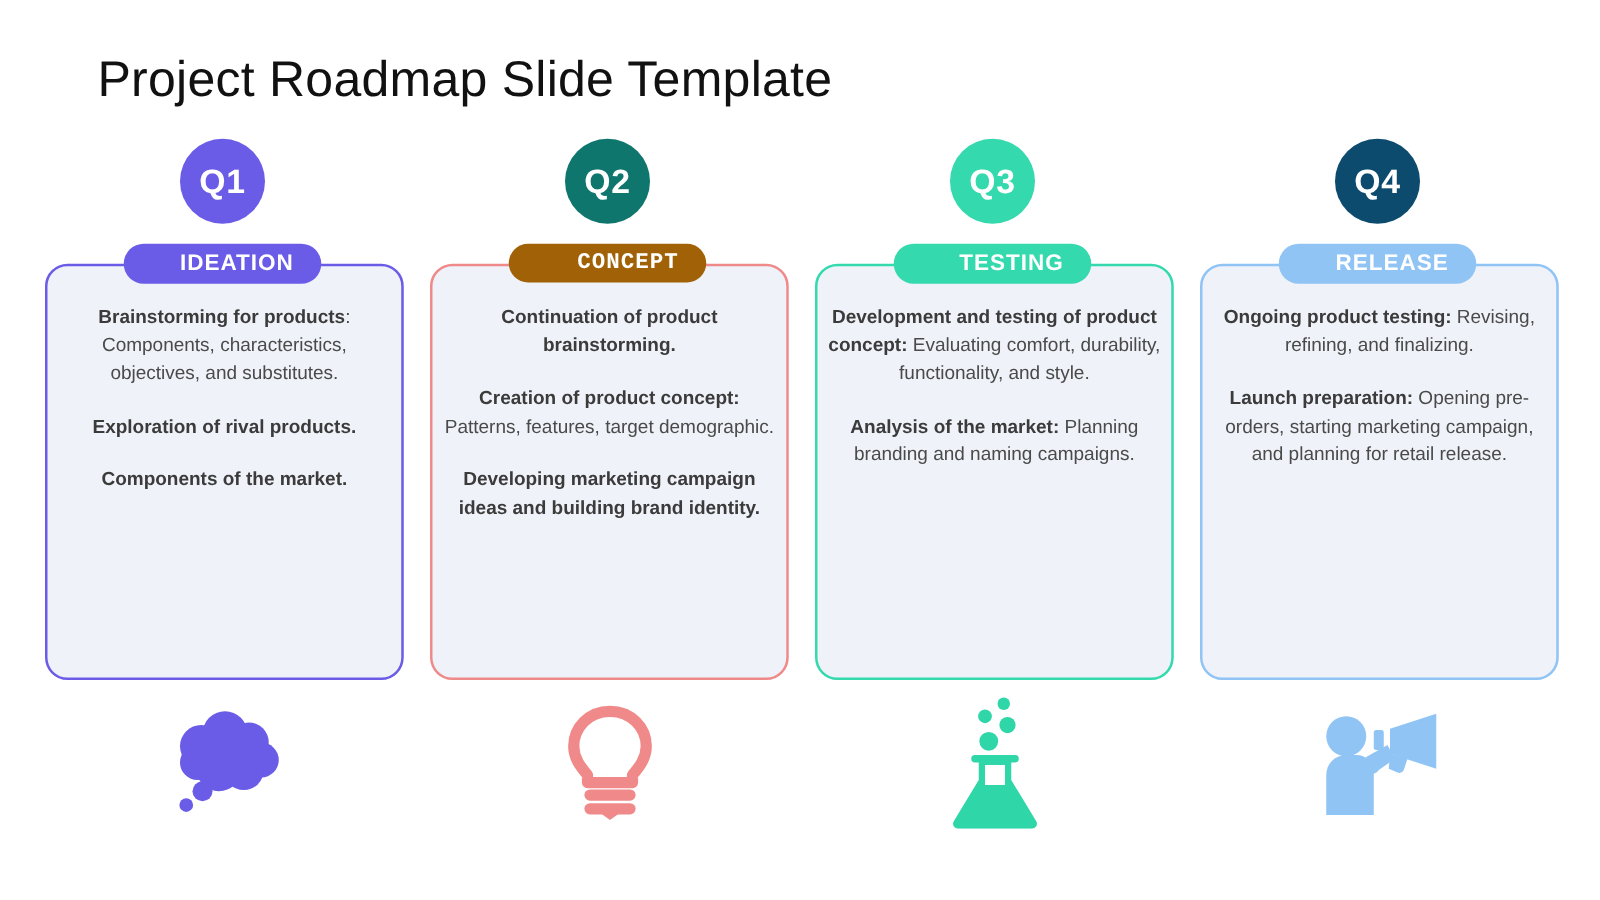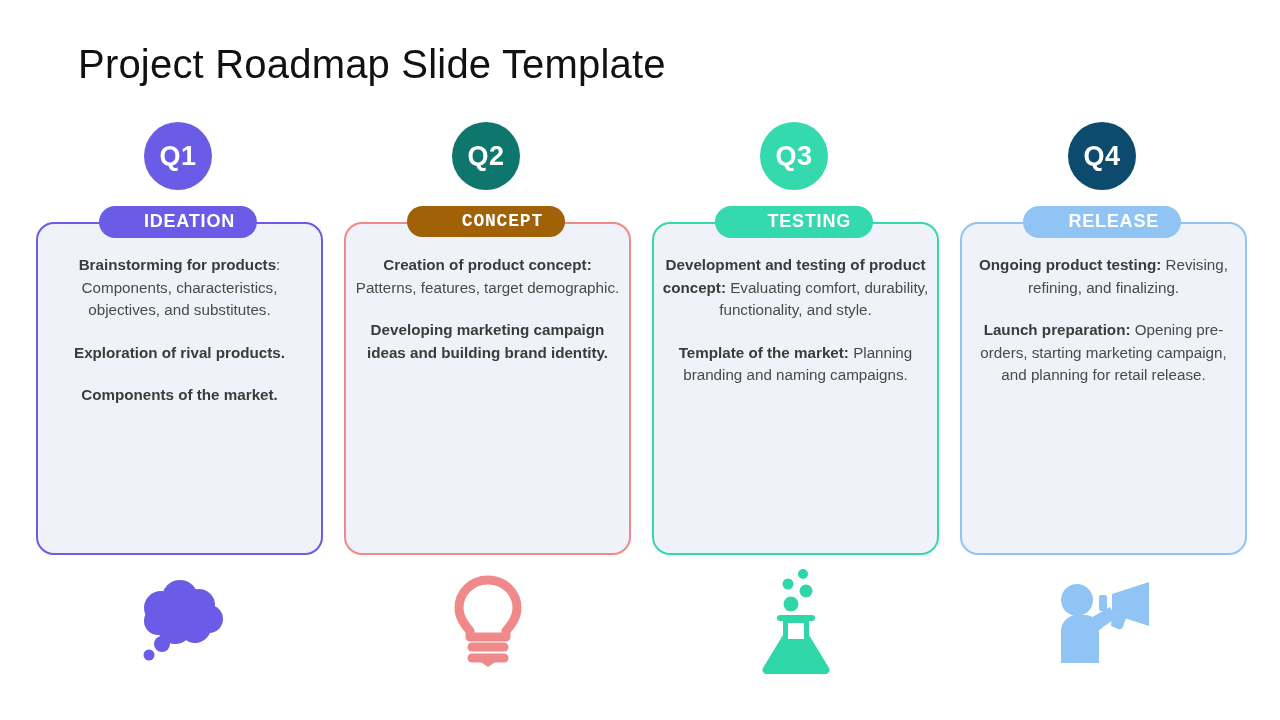--- a/index.html
+++ b/index.html
@@ -30,21 +30,21 @@
     font-weight: 400;
     color: #111111;
     letter-spacing: 0.2px;
     white-space: nowrap;
   }
 
   
   .columns {
     position: absolute;
     left: 36px;
-    top: 122px;
+    top: 111px;
     width: 1208px;
     height: 560px;
     display: flex;
     flex-direction: row;
     gap: 24px;
   }
 
   .column {
     position: relative;
     width: 287px;
@@ -174,20 +174,21 @@
 
     <div class="column">
       <div class="quarter-circle" style="background: #0f766e;">
         <span>Q2</span>
       </div>
       <div class="card" style="border-color: rgb(240, 138, 138); background: rgb(239, 242, 248);"></div>
       <div class="phase-pill" style="background: #a16207; font-family: Liberation Mono, monospace;">
         <span>CONCEPT</span>
       </div>
       <div class="card-body">
+        <p class="para"><b>Continuation of product brainstorming.</b><span></span></p>
         <p class="para"><b>Creation of product concept:</b><span> Patterns, features, target demographic.</span></p>
         <p class="para"><b>Developing marketing campaign ideas and building brand identity.</b><span></span></p>
       </div>
       <div class="icon-wrap">
         <svg width="76" height="94" viewBox="0 0 76 94">
           <g fill="none" stroke="#f08a8a" stroke-width="9" stroke-linecap="round">
             <path d="M38 7 C21 7 9 20 9 35 C9 45 15 52 20 58 L20 64 L56 64 L56 58 C61 52 67 45 67 35 C67 20 55 7 38 7 Z" stroke-linejoin="round"></path>
             <line x1="22" y1="74" x2="54" y2="74"></line>
             <line x1="22" y1="85" x2="54" y2="85"></line>
           </g>
@@ -199,21 +200,21 @@
     <div class="column">
       <div class="quarter-circle" style="background: rgb(53, 217, 174);">
         <span>Q3</span>
       </div>
       <div class="card" style="border-color: rgb(53, 217, 174); background: rgb(239, 242, 248);"></div>
       <div class="phase-pill" style="background: rgb(53, 217, 174);">
         <span>TESTING</span>
       </div>
       <div class="card-body">
         <p class="para"><b>Development and testing of product concept:</b><span> Evaluating comfort, durability, functionality, and style.</span></p>
-        <p class="para"><b>Template of the market:</b><span> Planning branding and naming campaigns.</span></p>
+        <p class="para"><b>Analysis of the market:</b><span> Planning branding and naming campaigns.</span></p>
       </div>
       <div class="icon-wrap">
         <svg width="74" height="108" viewBox="0 0 74 108">
           <g fill="#2fd6a8">
             <circle cx="44" cy="8" r="5"></circle>
             <circle cx="29" cy="18" r="5.5"></circle>
             <circle cx="47" cy="25" r="6.5"></circle>
             <circle cx="32" cy="38" r="7.5"></circle>
             <path d="M21 49 h32 a3 3 0 0 1 0 6 h-3 v14 L70 102 a4 4 0 0 1 -3.5 6 h-59 A4 4 0 0 1 4 102 L24 69 V55 h-3 a3 3 0 0 1 0 -6 Z"></path>
           </g>

